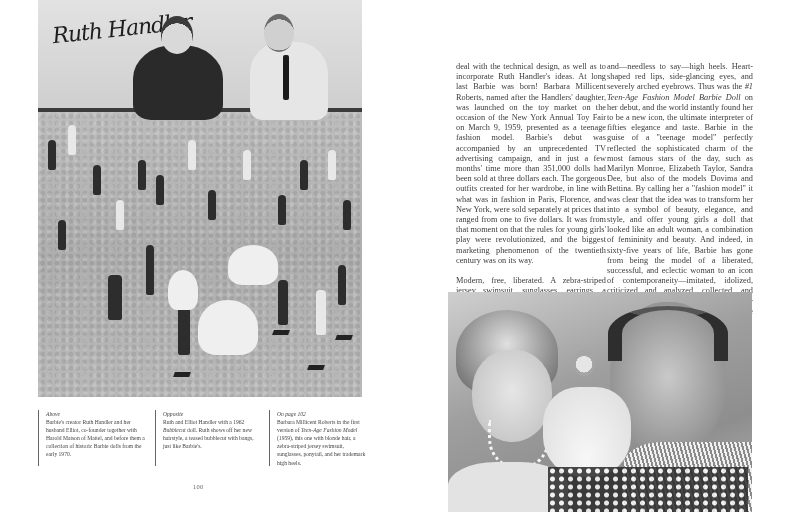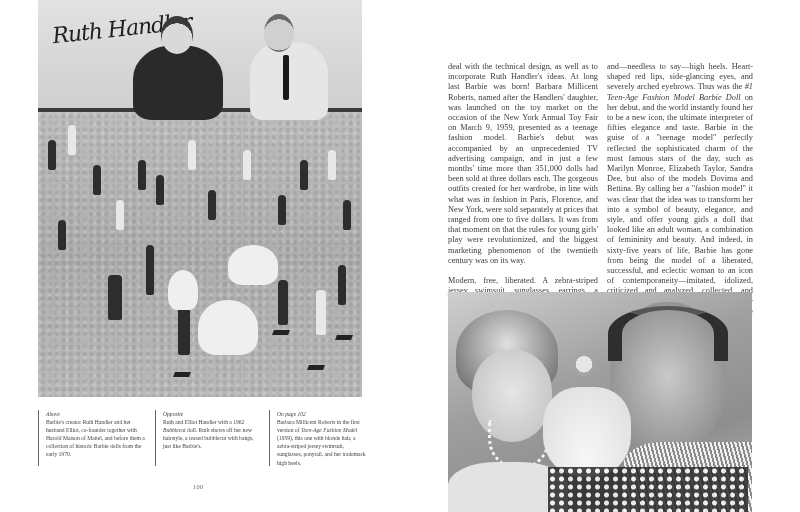--- a/index.html
+++ b/index.html
@@ -51,21 +51,21 @@
   .photo-right .man-shirt { position:absolute; left: 175px; top: 150px; width: 130px; height: 80px; background: repeating-linear-gradient(75deg, #f1f1f1 0 2px, #8a8a8a 2px 4px); border-radius: 30% 0 0 0; }
   .photo-right .barbie-head { position:absolute; left: 125px; top: 58px; width: 22px; height: 26px; background: radial-gradient(circle at 50% 55%, #e6e6e6 0 45%, #a5a5a5 46%); border-radius: 50%; }
   .photo-right .barbie-dress { position:absolute; left: 95px; top: 95px; width: 88px; height: 90px; background: radial-gradient(ellipse at 50% 80%, #f7f7f7, #dcdcdc); border-radius: 40% 40% 45% 45%; }
   .photo-right .flowers { position:absolute; left: 100px; top: 175px; width: 200px; height: 45px;
       background: radial-gradient(circle, #f5f5f5 0 2px, transparent 3px) 0 0/9px 8px, #2a2a2a; opacity: 0.85; }
 
   
   .col { position:absolute; font-family: "Liberation Serif", "DejaVu Serif", serif; font-size: 8.3px; line-height: 10.2px; color:#3b3b3b; text-align: justify; hyphens: auto; }
   .col p { margin-bottom: 10.2px; }
   .col em { font-style: italic; }
-  .col-1 { left: 48px; top: 62px; width: 150px; font-family: Liberation Serif, serif; }
+  .col-1 { left: 56px; top: 62px; width: 150px; font-family: Liberation Serif, serif; }
   .col-2 { left: 207px; top: 62px; width: 146px; }
 
   
   .caption { position:absolute; top: 410px; font-family: "Liberation Serif", "DejaVu Serif", serif; font-size: 5.6px; line-height: 8.1px; color:#444; padding-left: 7px; border-left: 1px solid #666; }
   .caption .cap-head { font-style: italic; display:block; }
   .caption em { font-style: italic; }
   .caption-1 { left: 38px; width: 108px; height: 56px; }
   .caption-2 { left: 155px; width: 108px; height: 56px; }
   .caption-3 { left: 269px; width: 98px; height: 56px; }
 

